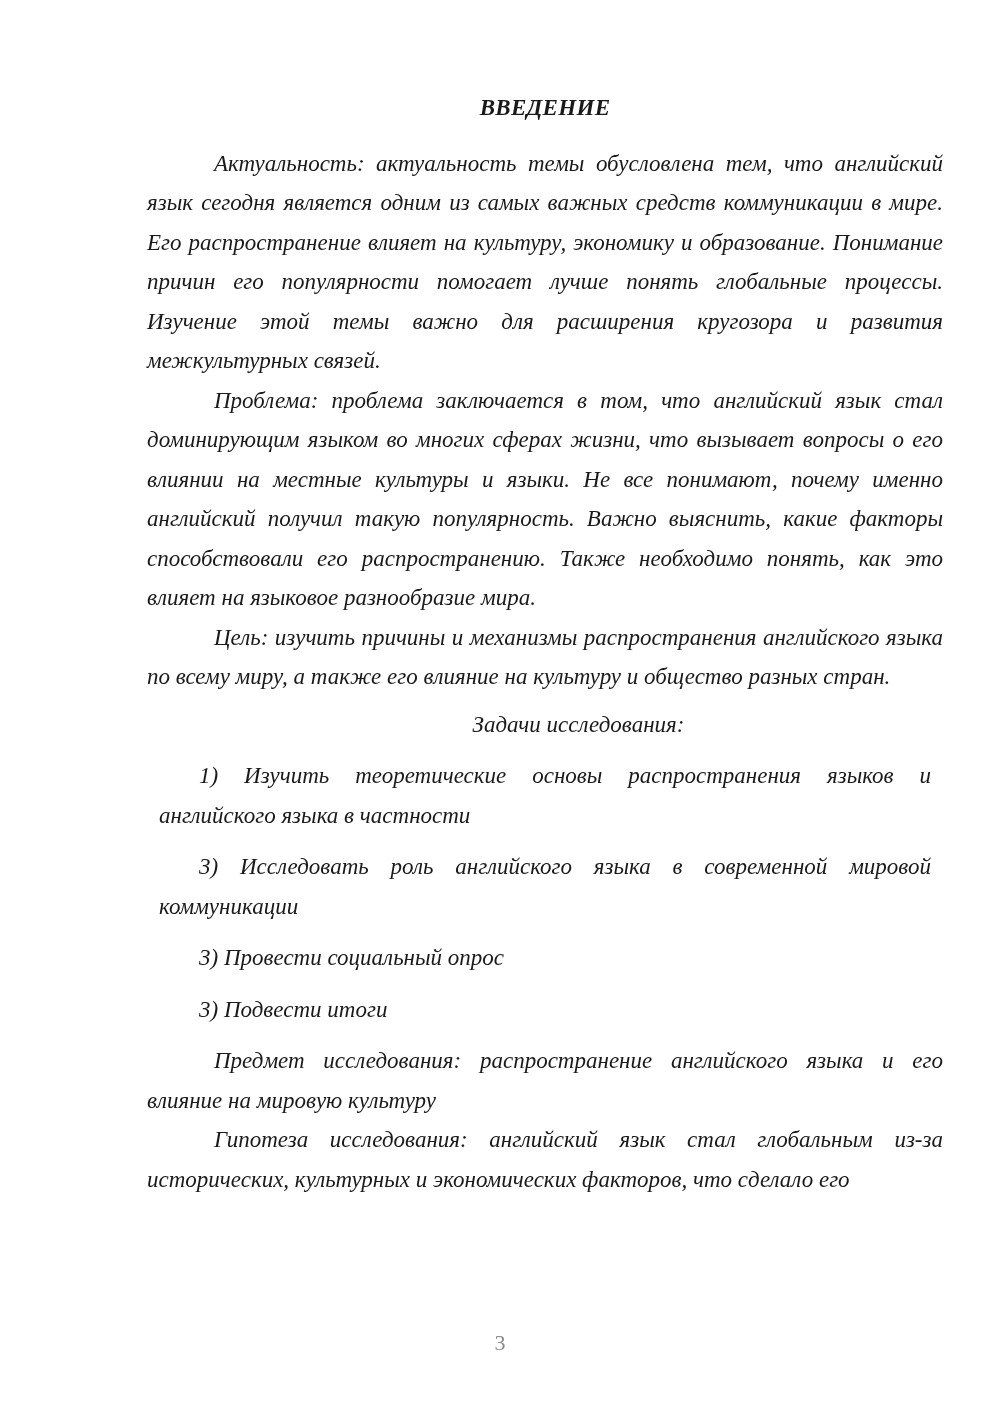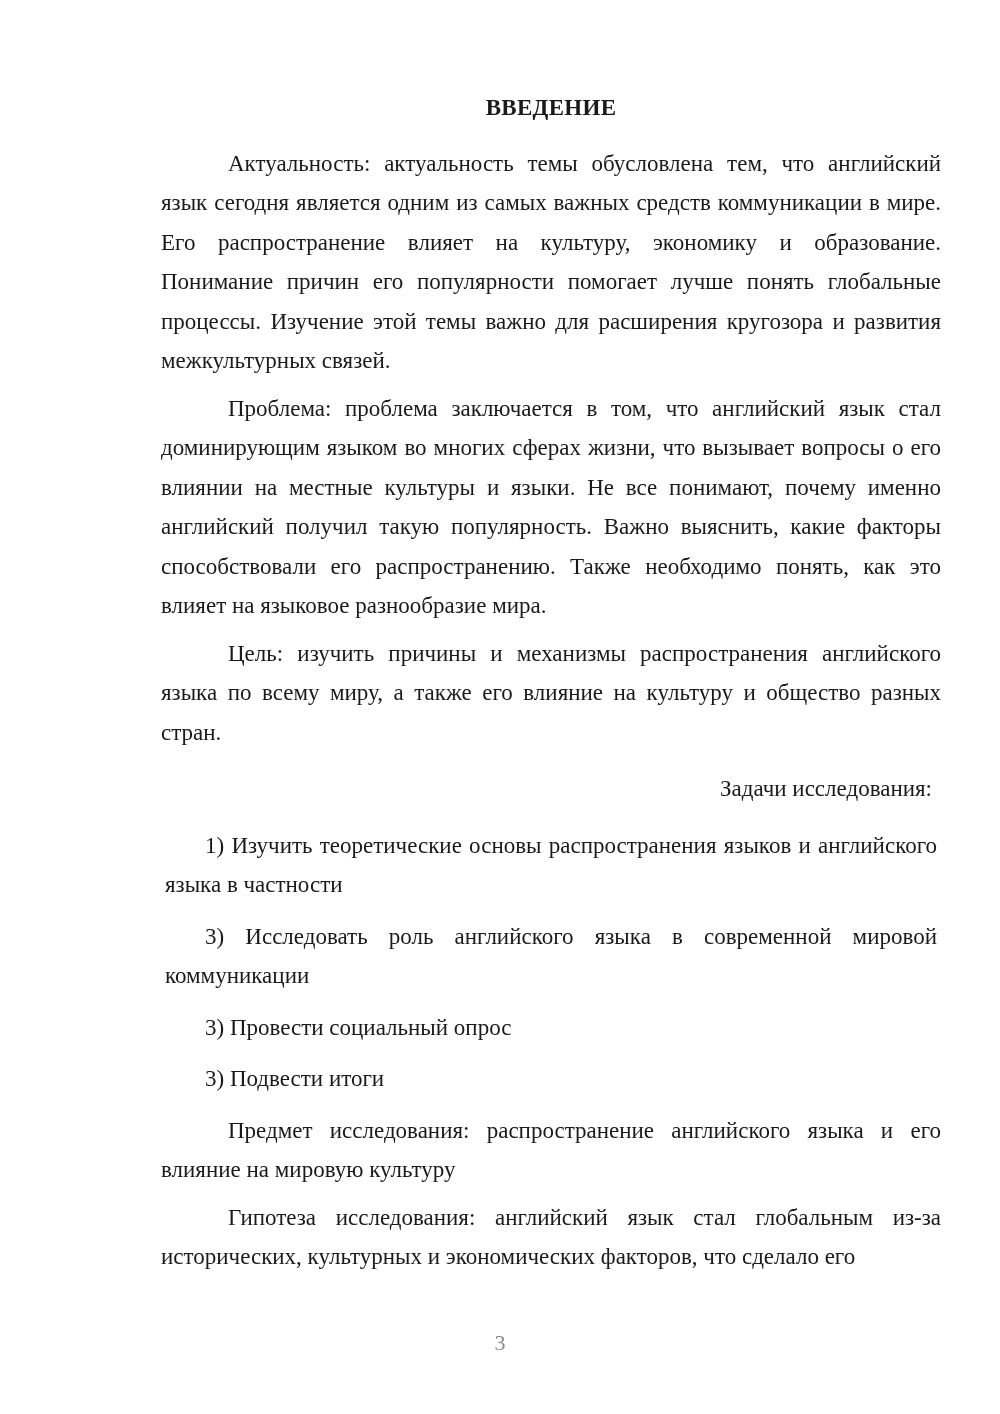--- a/index.html
+++ b/index.html
@@ -12,62 +12,63 @@
     position: relative;
     width: 1000px;
     height: 1414px;
     background: #ffffff;
     box-sizing: border-box;
     overflow: hidden;
   }
 
   .content {
     position: absolute;
-    left: 153px;
+    left: 147px;
     top: 88px;
     width: 796px;
     font-family: "Liberation Serif", "DejaVu Serif", serif;
     font-size: 23px;
     line-height: 39.5px;
     color: #1a1a1a;
+    font-style: italic;
     -webkit-font-smoothing: antialiased;
   }
 
   .doc-title {
     font-weight: bold;
     text-align: center;
     font-size: 23px;
     line-height: 39.5px;
     letter-spacing: 0.3px;
     margin: 0 0 16px 0;
   }
 
   p.body-par {
-    margin: 8px;
+    margin: 0;
     text-align: justify;
     text-justify: inter-word;
     text-indent: 67px;
     hyphens: none;
   }
 
   p.list-item {
     margin: 12px;
     text-align: justify;
     text-justify: inter-word;
     text-indent: 40px;
   }
 
   p.list-item.no-justify,
   p.body-par.no-justify {
     text-align: left;
   }
 
   p.lead-in {
-    margin: 17px;
-    text-align: right;
+    margin: 8px;
+    text-align: center;
     text-indent: 67px;
   }
 
   .page-number {
     position: absolute;
     left: 0;
     right: 0;
     top: 1330px;
     text-align: center;
     font-family: "Liberation Serif", "DejaVu Serif", serif;

